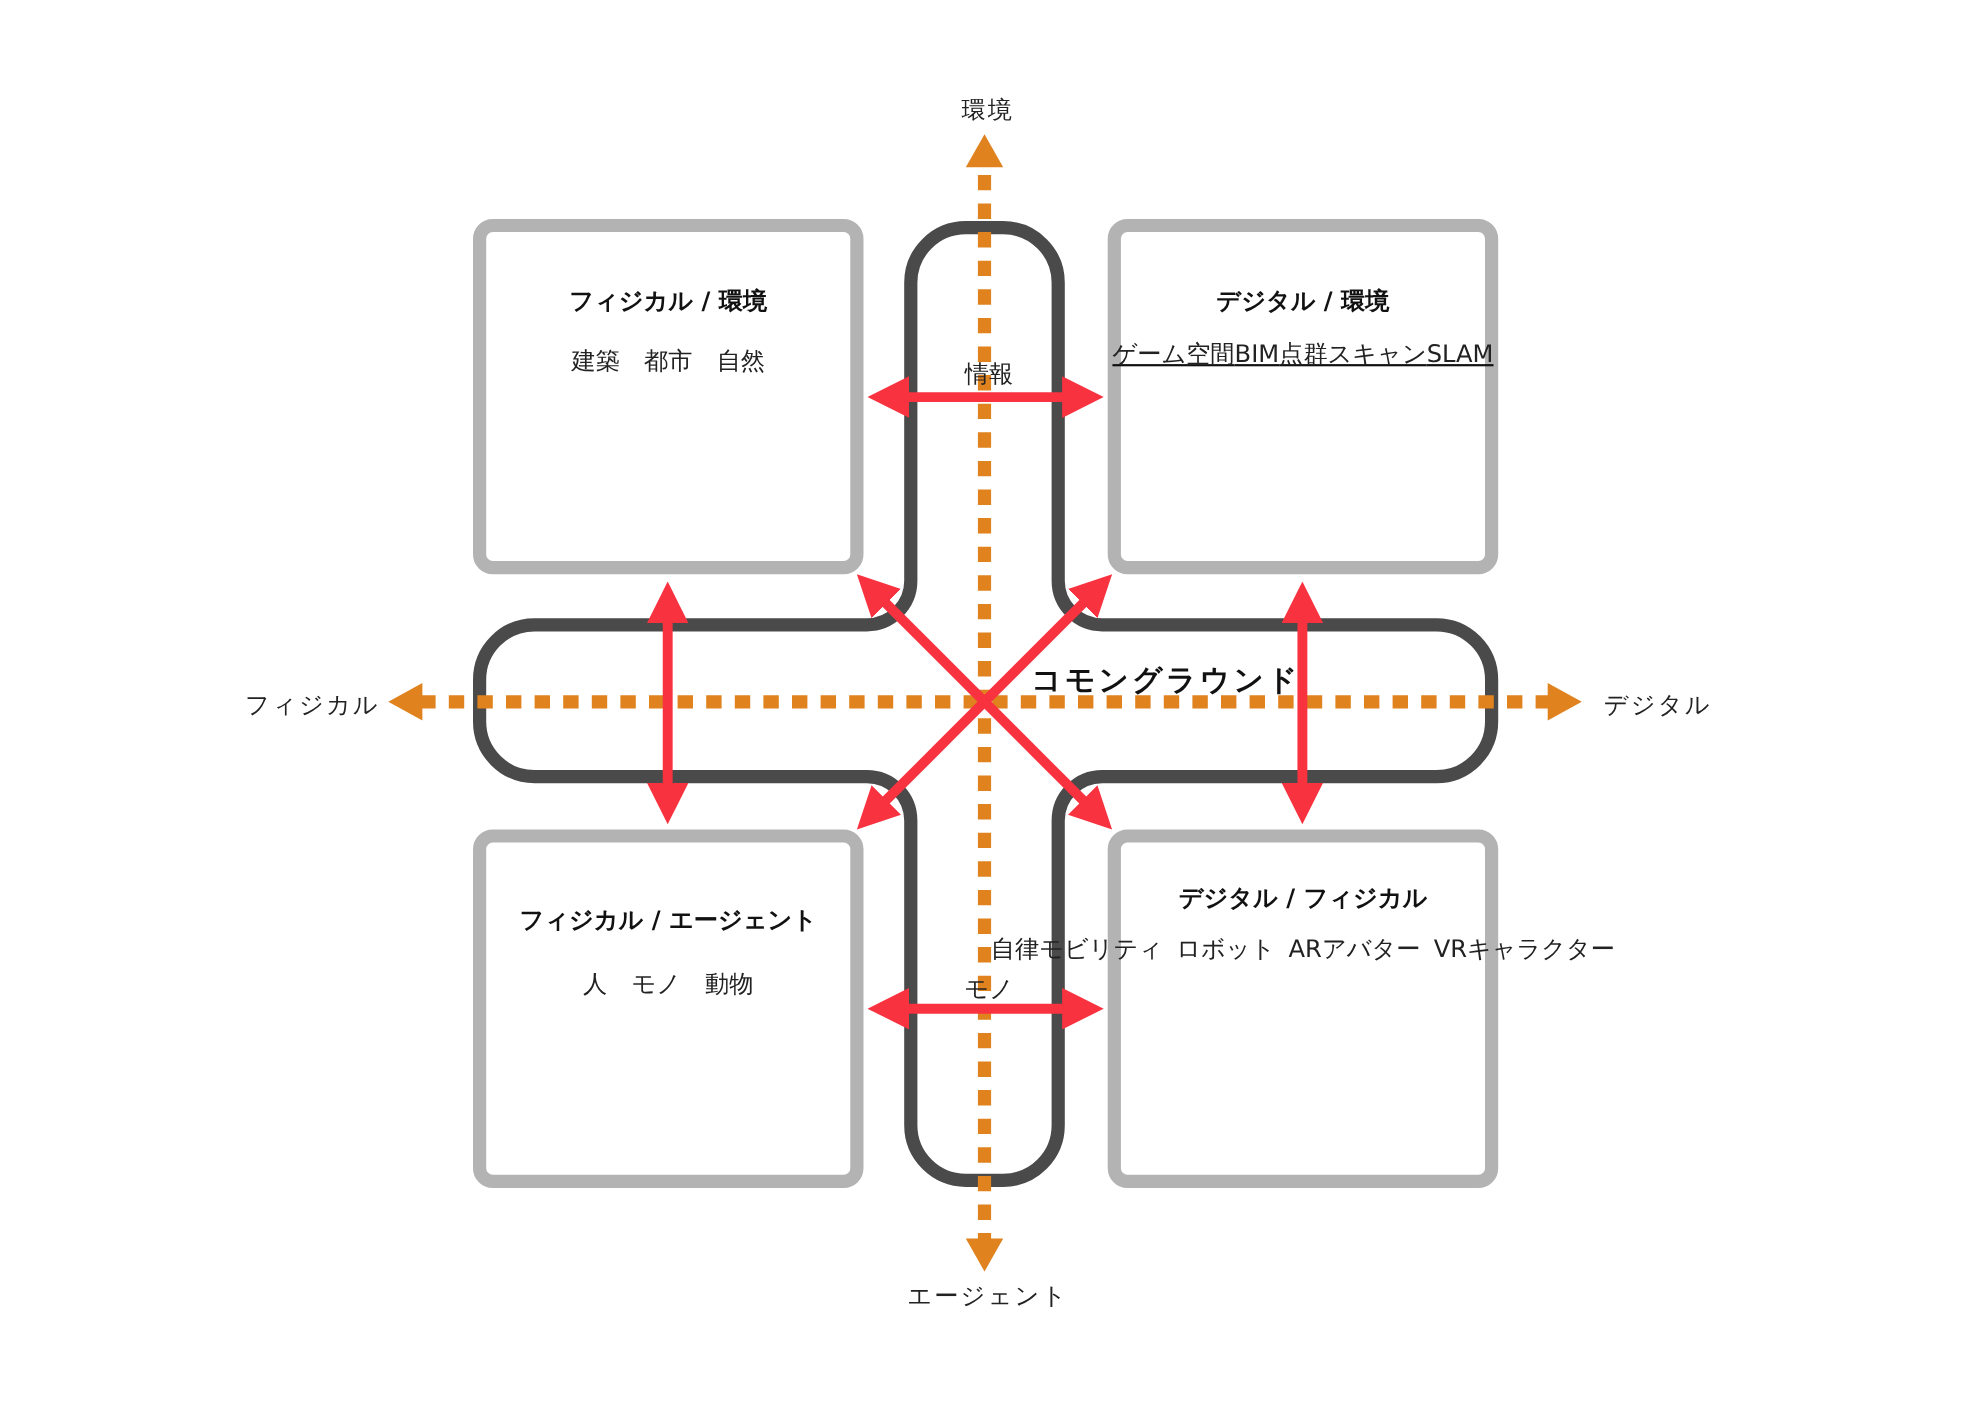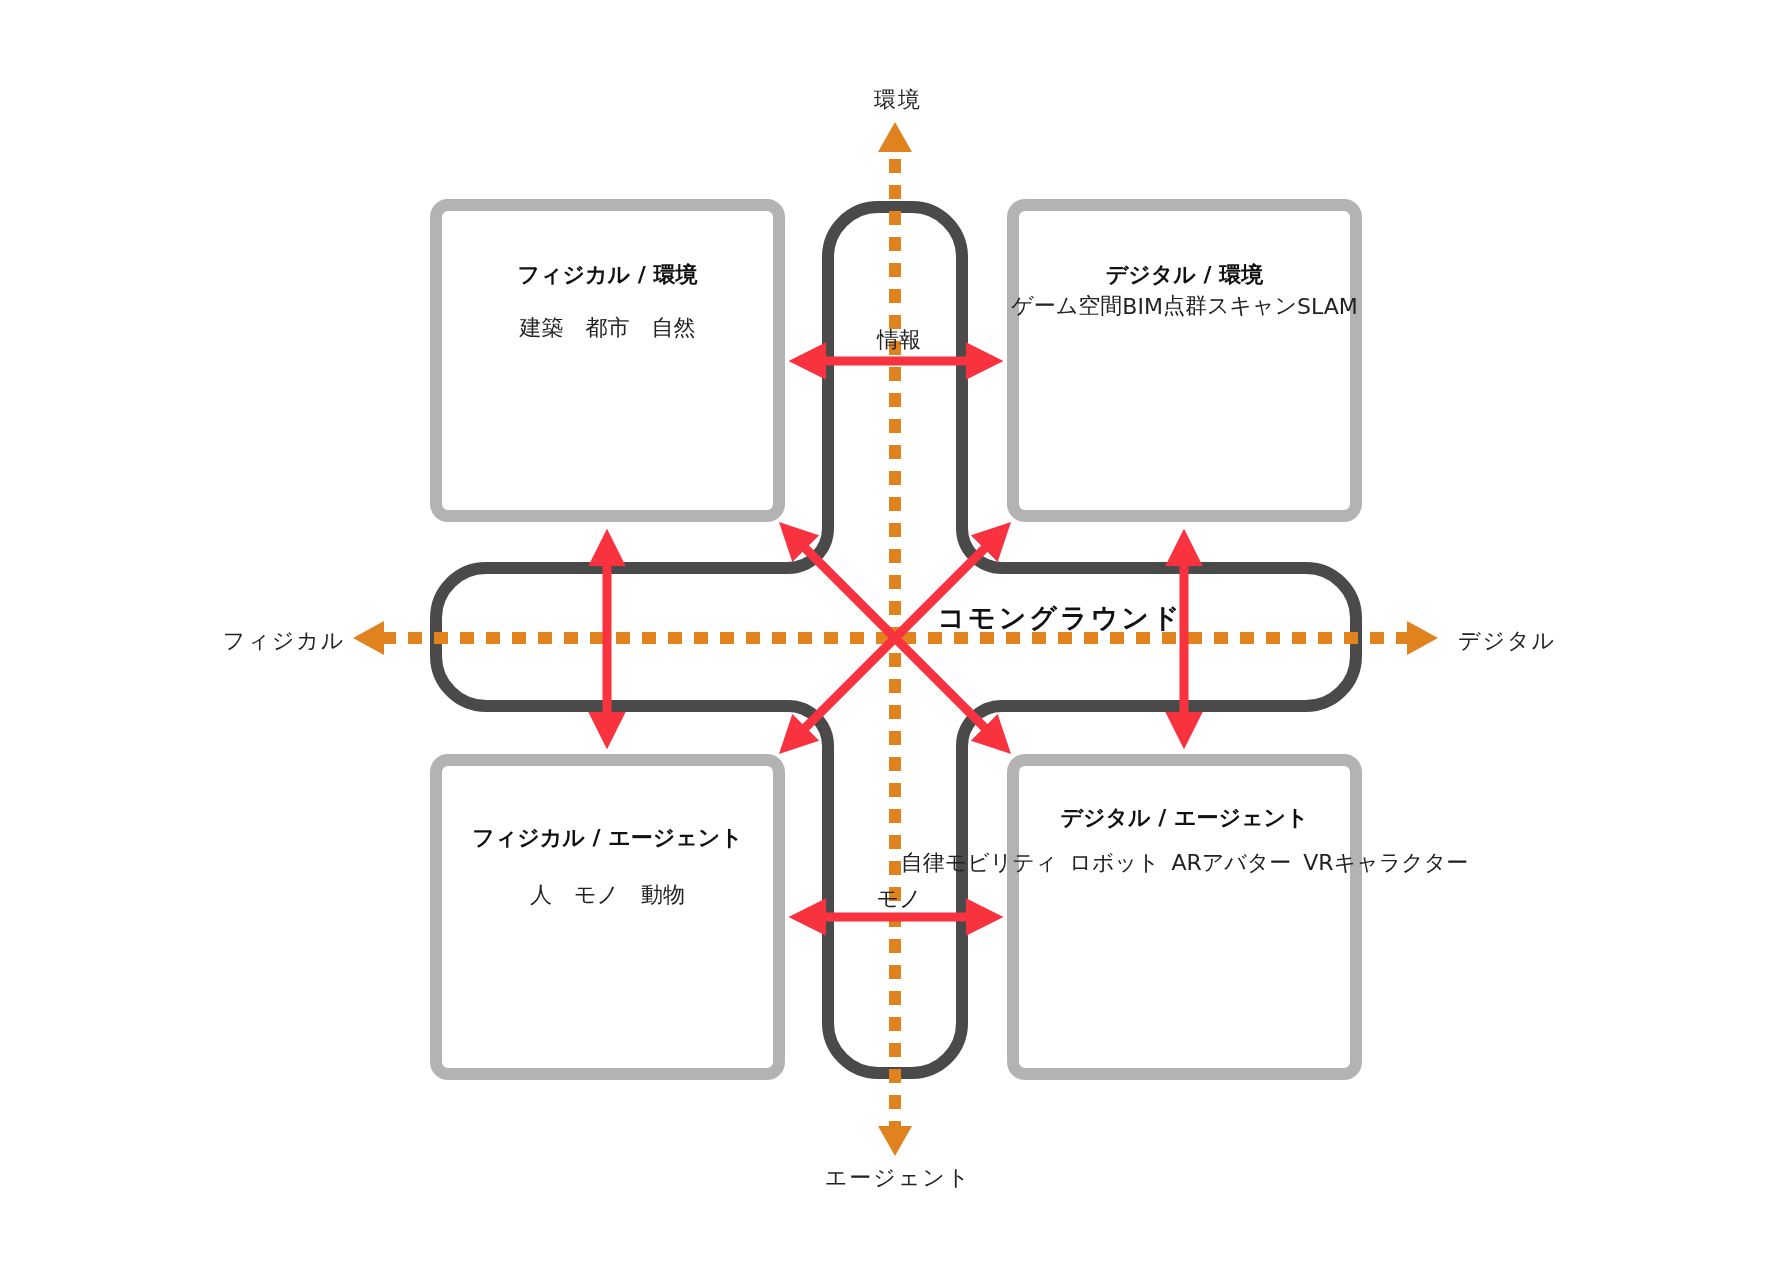--- a/index.html
+++ b/index.html
@@ -97,38 +97,38 @@
   <div class="box-title">フィジカル / 環境</div>
   <div class="box-items" style="margin-top:22px; gap:22px;">
     <div class="box-item">建築</div>
     <div class="box-item">都市</div>
     <div class="box-item">自然</div>
   </div>
 </div>
 
 <div class="box" style="left:1019px; top:211px; width:331px; height:299px; padding-top:48px;">
   <div class="box-title">デジタル / 環境</div>
-  <div class="box-items" style="">
+  <div class="box-items" style="margin-top:16px; text-decoration:underline;">
     <div class="box-item">ゲーム空間</div>
     <div class="box-item">BIM</div>
     <div class="box-item">点群スキャン</div>
     <div class="box-item">SLAM</div>
   </div>
 </div>
 
 <div class="box" style="left:442px; top:766px; width:331px; height:302px; padding-top:56px;">
   <div class="box-title">フィジカル / エージェント</div>
   <div class="box-items" style="margin-top:26px; gap:22px;">
     <div class="box-item">人</div>
     <div class="box-item">モノ</div>
     <div class="box-item">動物</div>
   </div>
 </div>
 
 <div class="box" style="left:1019px; top:766px; width:331px; height:302px; padding-top:36px;">
-  <div class="box-title">デジタル / エージェント</div>
+  <div class="box-title">デジタル / フィジカル</div>
   <div class="box-items" style="margin-top:14px; gap:12px;">
     <div class="box-item">自律モビリティ</div>
     <div class="box-item">ロボット</div>
     <div class="box-item">ARアバター</div>
     <div class="box-item">VRキャラクター</div>
   </div>
 </div>
 
 </body></html>

